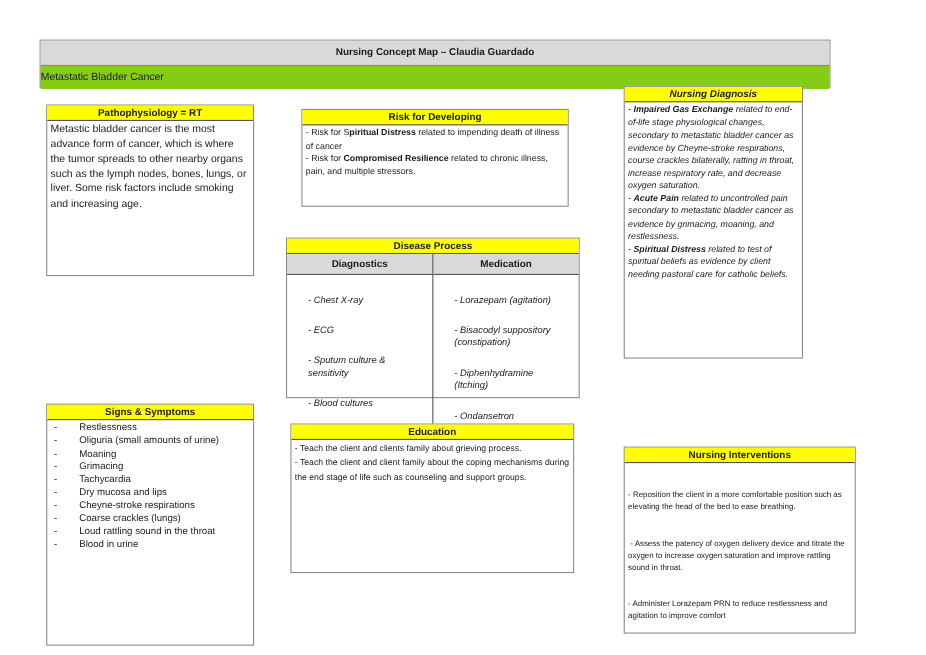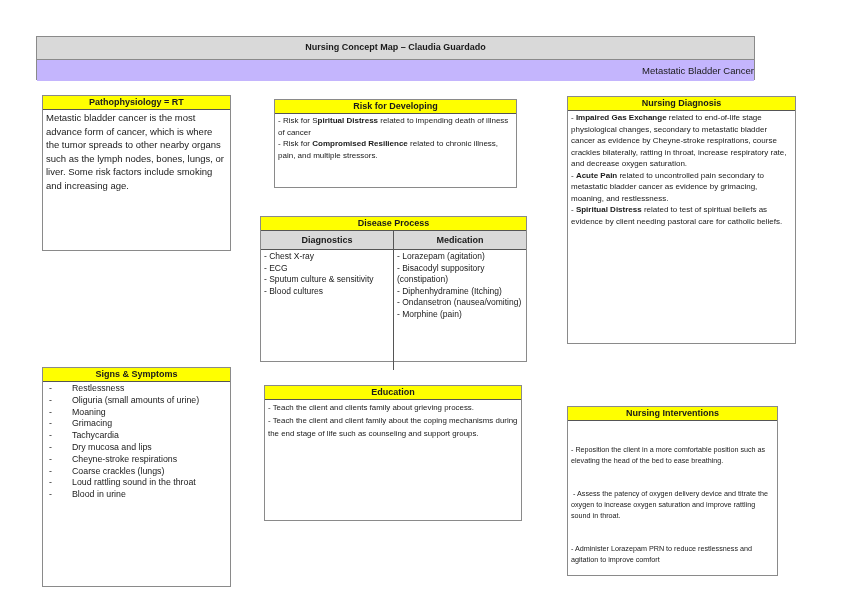--- a/index.html
+++ b/index.html
@@ -10,21 +10,21 @@
   .abs { position: absolute; box-sizing: border-box; }
   .title-box {
     left: 36px; top: 36px; width: 719px; height: 44px;
     border: 1px solid #8a8a8a;
   }
   .title-row {
     height: 22px; background: #d9d9d9; border-bottom: 1px solid #8a8a8a;
     text-align: center; font-weight: bold; font-size: 9px; line-height: 21px;
   }
   .subtitle-row {
-    height: 21px; text-align: right; font-size: 9.5px; line-height: 21px; background: #c4b5fd;
+    height: 21px; text-align: left; font-size: 9.5px; line-height: 21px; background: #84cc16;
   }
   .card {
     border: 1px solid #8a8a8a; background: #fff;
   }
   .card-header {
     background: #ffff00; border-bottom: 1px solid #555;
     text-align: center; font-weight: bold; font-size: 9px; line-height: 13px; height: 14px;
     box-sizing: border-box;
   }
   .card-body { padding: 1px 3px; font-size: 8px; line-height: 11.5px; }
@@ -33,21 +33,21 @@
   .card-body p { margin: 0; }
   b { font-weight: bold; }
 
   .dp-table { border-collapse: collapse; width: 100%; font-size: 8.5px; }
   .dp-table th {
     background: #d9d9d9; font-weight: bold; font-size: 9px; height: 18px; padding: 0 2px;
     border-bottom: 1px solid #555; text-align: center;
   }
   .dp-table th + th, .dp-table td + td { border-left: 1px solid #555; }
   .dp-table td { vertical-align: top; padding: 1px 3px; line-height: 11.5px; }
-  .dp-table td p { margin: 0; }
+  .dp-table td p { margin: 16px; font-style: italic; }
 
   ul.dash { list-style: none; margin: 0; padding: 0; }
   ul.dash li { position: relative; padding-left: 29px; font-size: 8.8px; line-height: 11.8px; }
   ul.dash li::before { content: "-"; position: absolute; left: 6px; top: 0; }
 </style>
 </head>
 <body>
 
 <div class="abs title-box">
   <div class="title-row">Nursing Concept Map – Claudia Guardado</div>
@@ -62,21 +62,21 @@
 </div>
 
 <div class="abs card" style="left:274px; top:99px; width:243px; height:89px;">
   <div class="card-header">Risk for Developing</div>
   <div class="card-body">
     <p><span>- Risk for S</span><b>piritual Distress</b><span> related to impending death of illness of cancer</span></p>
     <p><span>- Risk for </span><b>Compromised Resilience</b><span> related to chronic illness, pain, and multiple stressors.</span></p>
   </div>
 </div>
 
-<div class="abs card" style="left:567px; top:96px; width:229px; height:248px;">
+<div class="abs card" style="left:567px; top:78px; width:163px; height:248px;font-style:italic;">
   <div class="card-header">Nursing Diagnosis</div>
   <div class="card-body">
     <p><span>- </span><b>Impaired Gas Exchange</b><span> related to end-of-life stage physiological changes, secondary to metastatic bladder cancer as evidence by Cheyne-stroke respirations, course crackles bilaterally, ratting in throat, increase respiratory rate, and decrease oxygen saturation.</span></p>
     <p><span>- </span><b>Acute Pain</b><span> related to uncontrolled pain secondary to metastatic bladder cancer as evidence by grimacing, moaning, and restlessness.</span></p>
     <p><span>- </span><b>Spiritual Distress</b><span> related to test of spiritual beliefs as evidence by client needing pastoral care for catholic beliefs.</span></p>
   </div>
 </div>
 
 <div class="abs card" style="left:260px; top:216px; width:267px; height:146px;">
   <div class="card-header">Disease Process</div>

